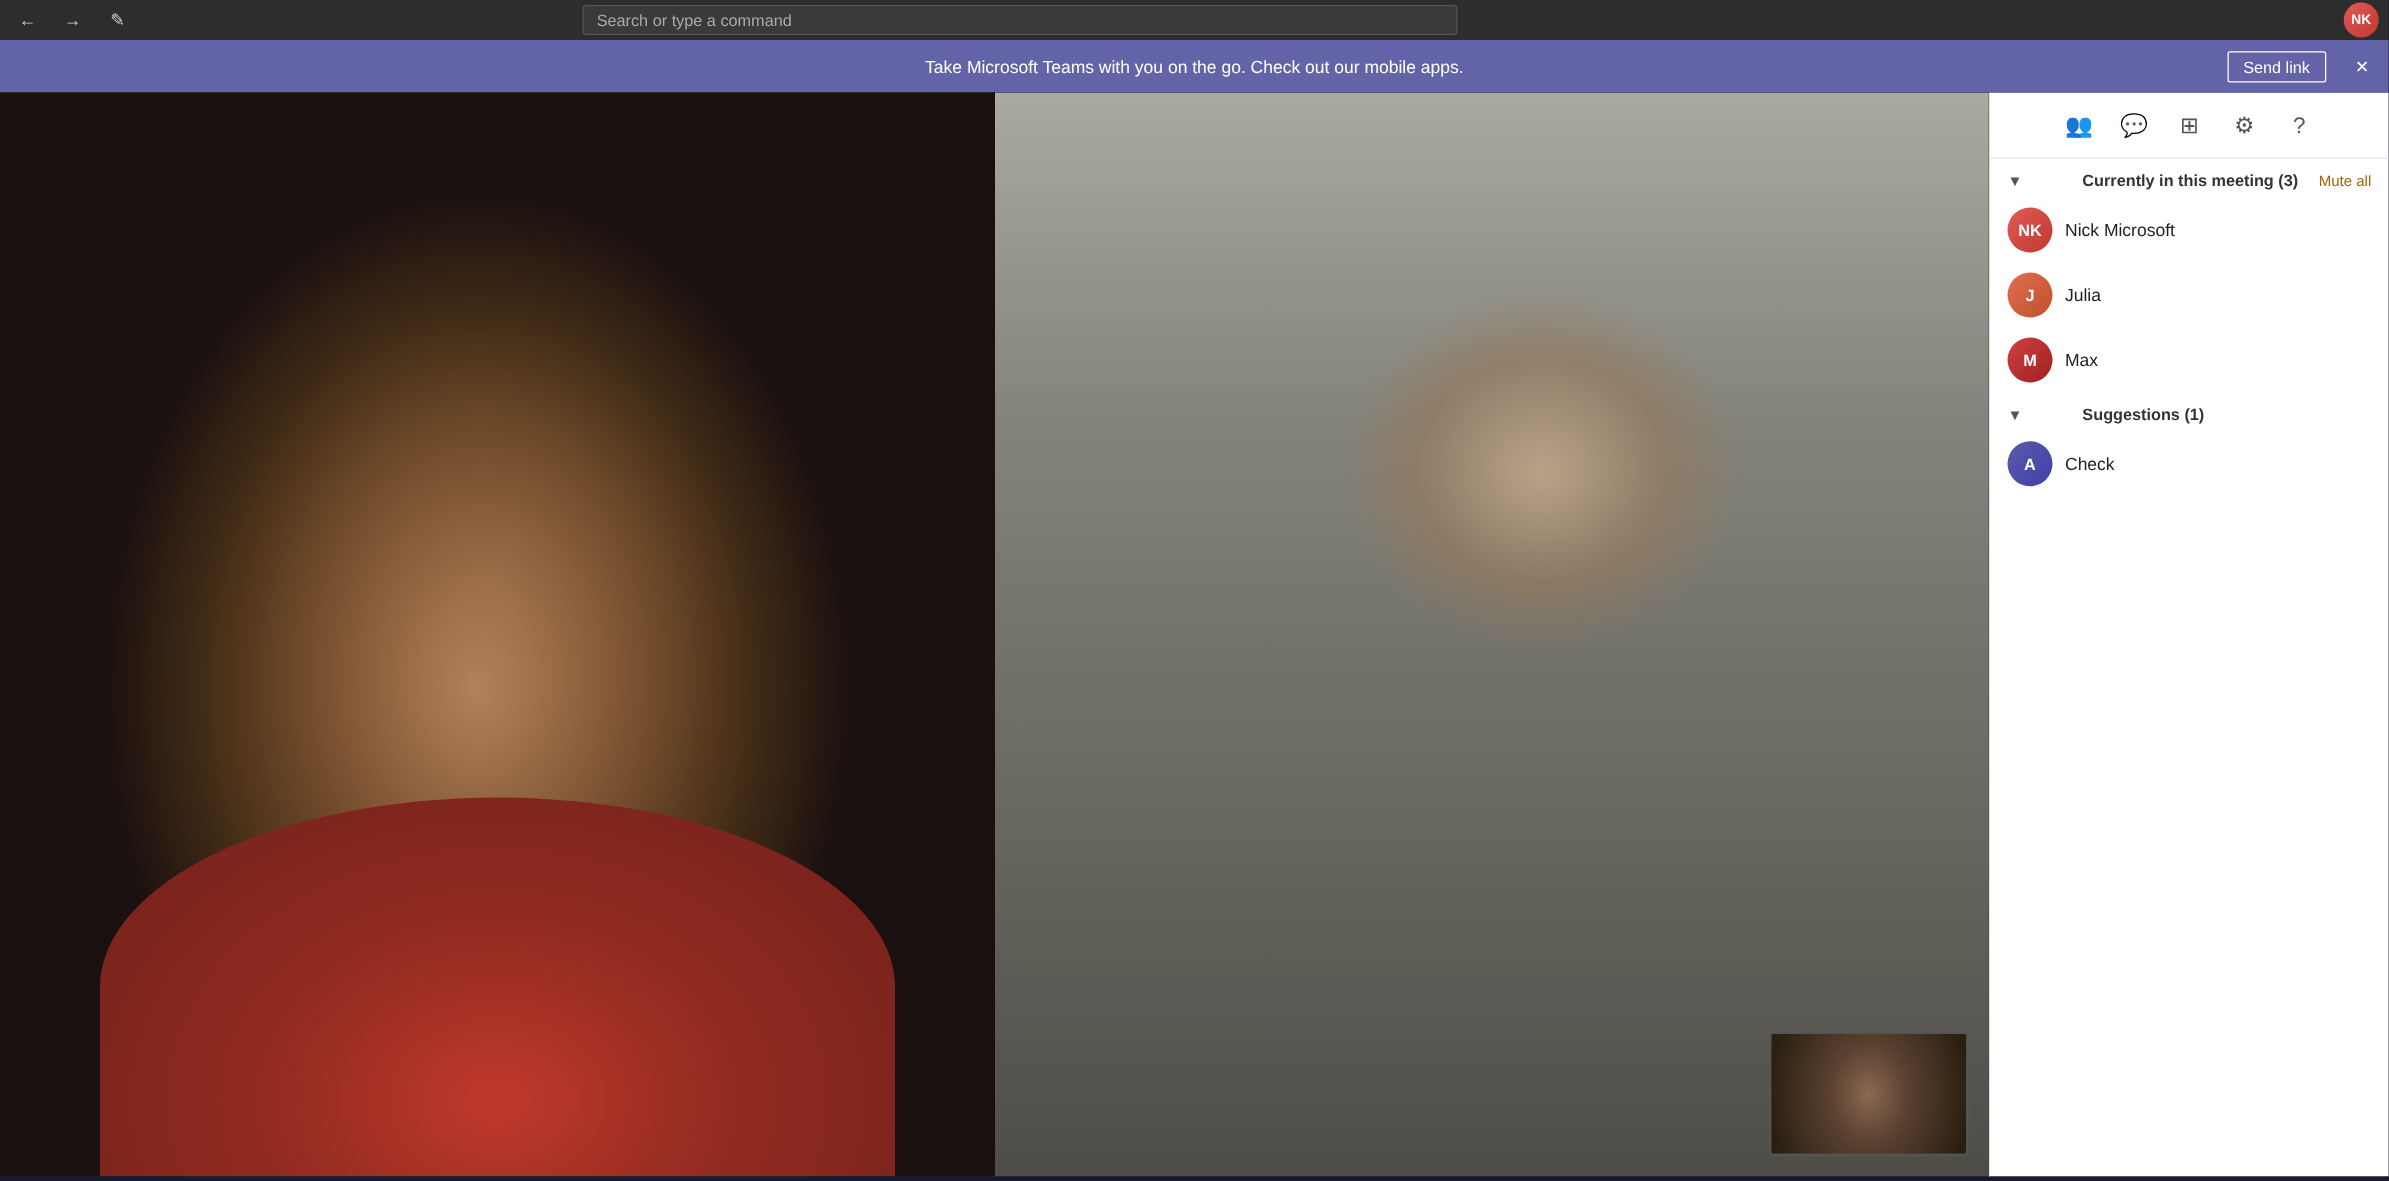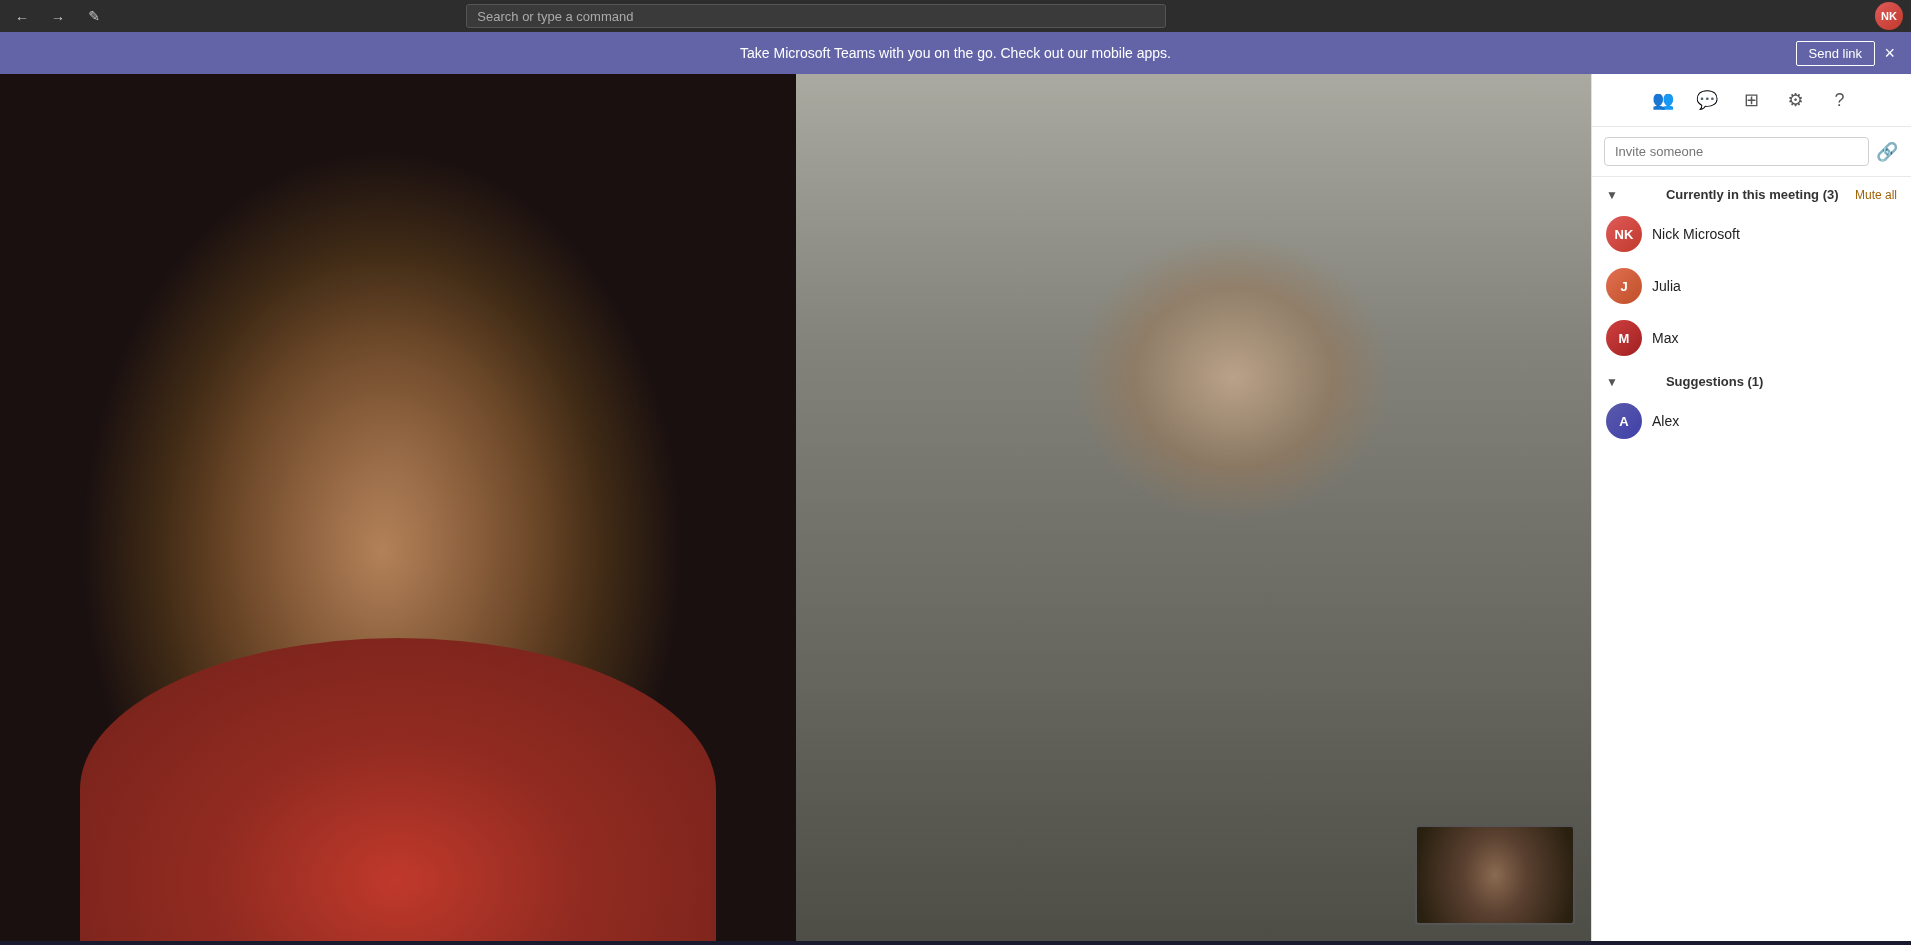--- a/index.html
+++ b/index.html
@@ -53,21 +53,21 @@
       background: #6264a7;
       display: flex;
       align-items: center;
       justify-content: center;
       color: white;
       font-size: 14px;
       position: relative;
     }
     .banner-send-link {
       position: absolute;
-      right: 36px;
+      right: 50px;
       border: 1px solid white;
       background: transparent;
       color: white;
       padding: 4px 12px;
       cursor: pointer;
       font-size: 13px;
       border-radius: 2px;
     }
     .banner-close {
       position: absolute;
@@ -322,24 +322,20 @@
   <div class="right-panel">
 
     <div class="panel-toolbar">
       <button class="toolbar-icon active">👥</button>
       <button class="toolbar-icon">💬</button>
       <button class="toolbar-icon">⊞</button>
       <button class="toolbar-icon">⚙</button>
       <button class="toolbar-icon">?</button>
     </div>
 
-    <div class="invite-section">
-      <input class="invite-input" type="text" placeholder="Invite someone" style="">
-      <span class="link-icon">🔗</span>
-    </div>
 
     <div class="participants-list">
 
       <div class="section-header">
         <span class="section-chevron">▼</span>
         <span class="section-title">
           <span>Currently in this meeting</span>
           <span>(3)</span>
         </span>
         <button class="mute-all-btn">Mute all</button>
@@ -363,19 +359,19 @@
       <div class="section-header">
         <span class="section-chevron">▼</span>
         <span class="section-title">
           <span>Suggestions</span>
           <span>(1)</span>
         </span>
       </div>
 
       <div class="participant-item">
         <div class="avatar avatar-a">A</div>
-        <span class="participant-name">Alex</span>
+        <span class="participant-name">Check</span>
       </div>
 
     </div>
   </div>
 
 </div>
 
 </body></html>

